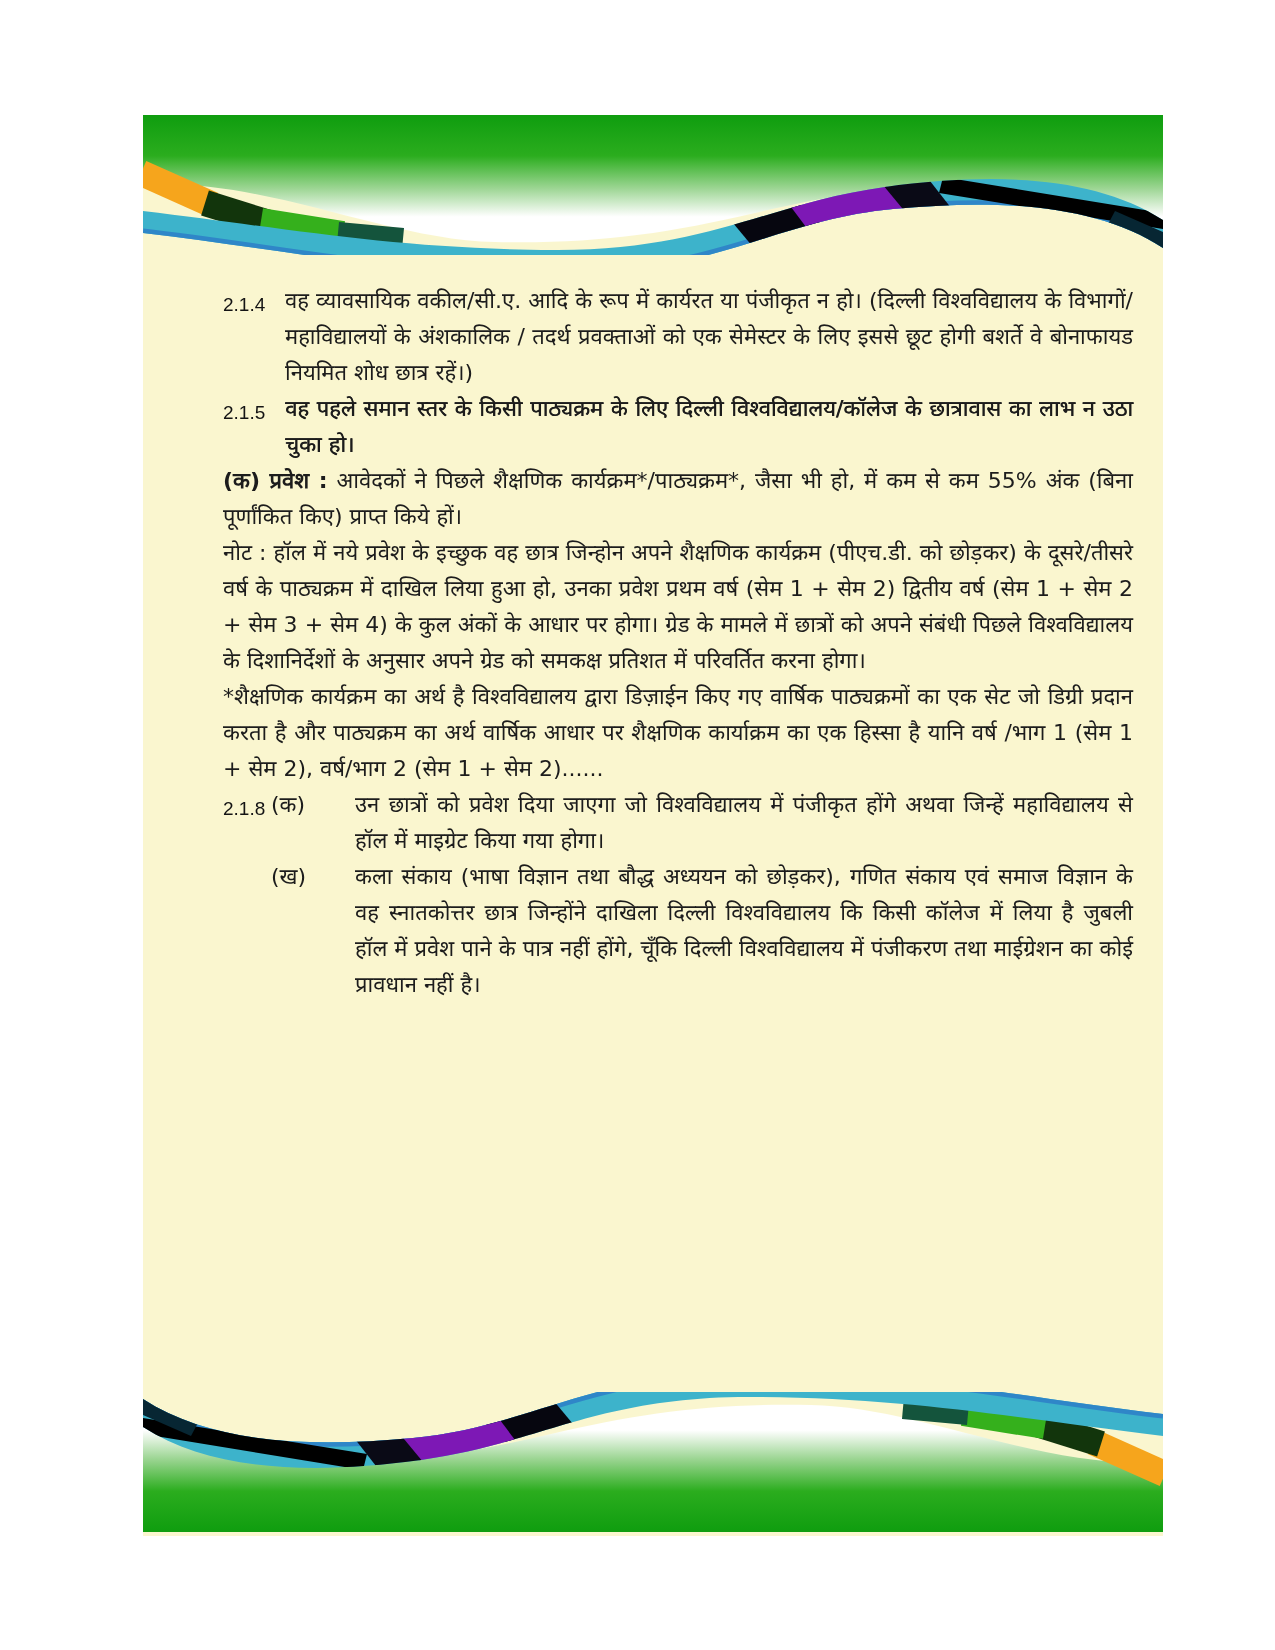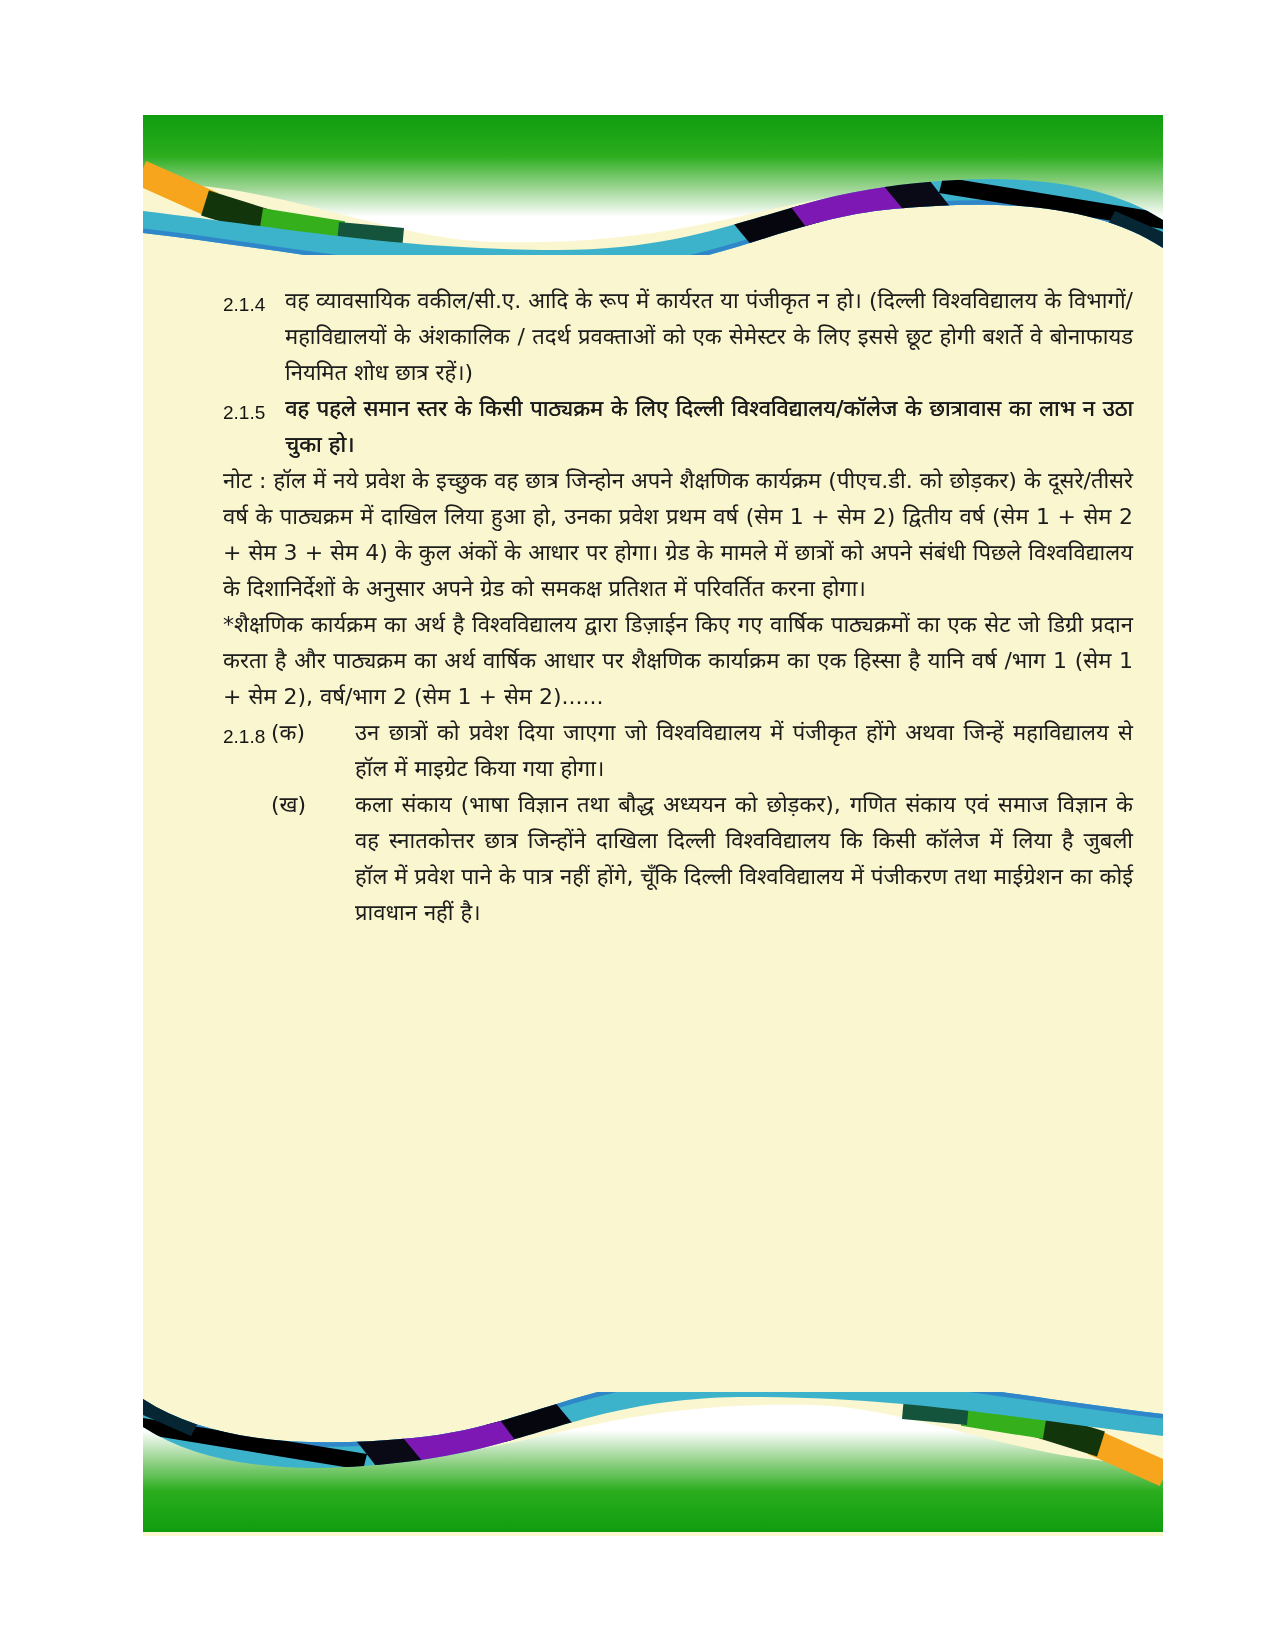--- a/index.html
+++ b/index.html
@@ -89,20 +89,21 @@
     </div>
 
     <div class="item">
       <div class="num">2.1.5</div>
       <div class="body emph">वह पहले समान स्तर के किसी पाठ्यक्रम के लिए दिल्ली विश्वविद्यालय/कॉलेज के छात्रावास का लाभ न उठा चुका हो।</div>
     </div>
 
 
     <div class="item">
       <div class="body">
+        <div><b class="lead">(क) प्रवेश :</b><span> आवेदकों ने पिछले शैक्षणिक कार्यक्रम*/पाठ्यक्रम*, जैसा भी हो, में कम से कम 55% अंक (बिना पूर्णांकित किए) प्राप्त किये हों।</span></div>
         <div class="note">नोट : हॉल में नये प्रवेश के इच्छुक वह छात्र जिन्होन अपने शैक्षणिक कार्यक्रम (पीएच.डी. को छोड़कर) के दूसरे/तीसरे वर्ष के पाठ्यक्रम में दाखिल लिया हुआ हो, उनका प्रवेश प्रथम वर्ष (सेम 1 + सेम 2) द्वितीय वर्ष (सेम 1 + सेम 2 + सेम 3 + सेम 4) के कुल अंकों के आधार पर होगा। ग्रेड के मामले में छात्रों को अपने संबंधी पिछले विश्वविद्यालय के दिशानिर्देशों के अनुसार अपने ग्रेड को समकक्ष प्रतिशत में परिवर्तित करना होगा।</div>
         <div class="note">*शैक्षणिक कार्यक्रम का अर्थ है विश्वविद्यालय द्वारा डिज़ाईन किए गए वार्षिक पाठ्यक्रमों का एक सेट जो डिग्री प्रदान करता है और पाठ्यक्रम का अर्थ वार्षिक आधार पर शैक्षणिक कार्याक्रम का एक हिस्सा है यानि वर्ष /भाग 1 (सेम 1 + सेम 2), वर्ष/भाग 2 (सेम 1 + सेम 2)......</div>
       </div>
     </div>
 
     <div class="item">
       <div class="num">2.1.8</div>
       <div class="body">
         <div class="sub-row">
           <div class="sub-label">(क)</div>

